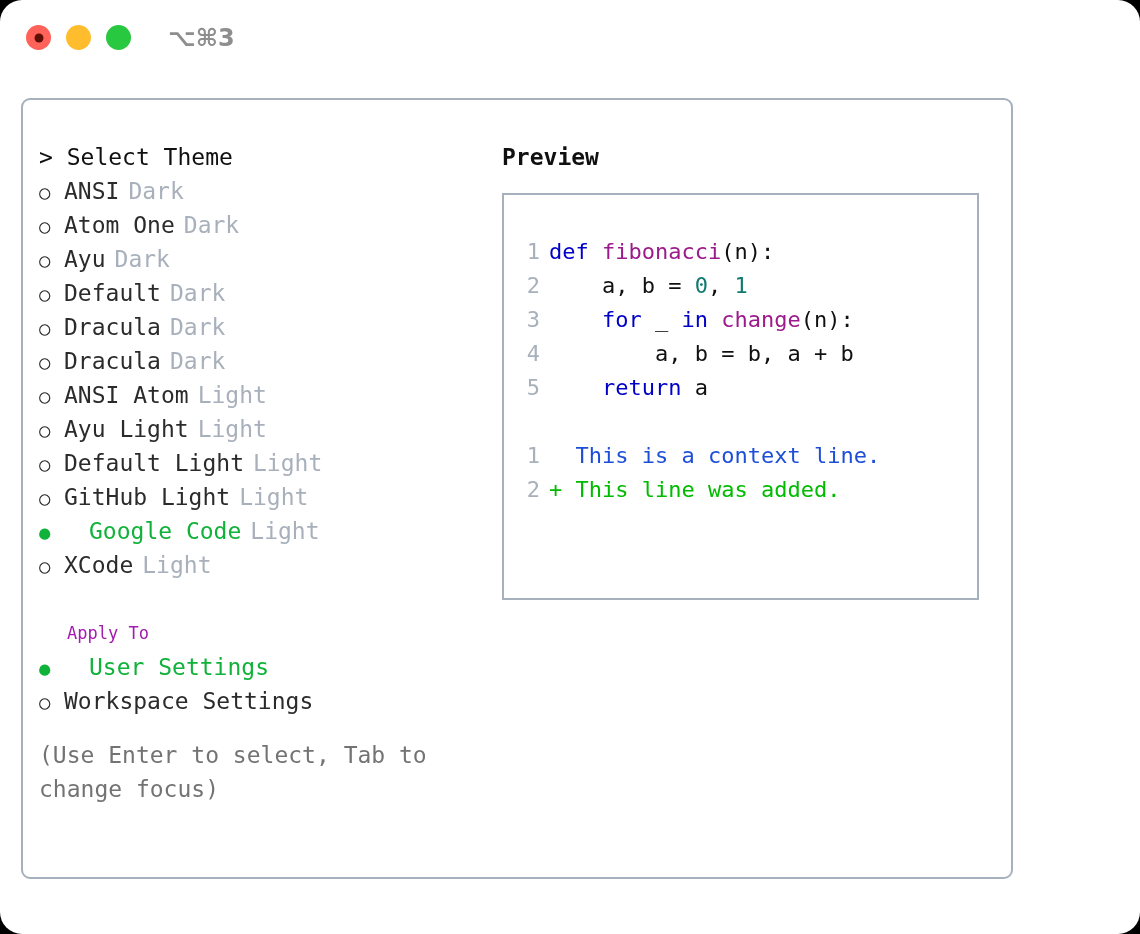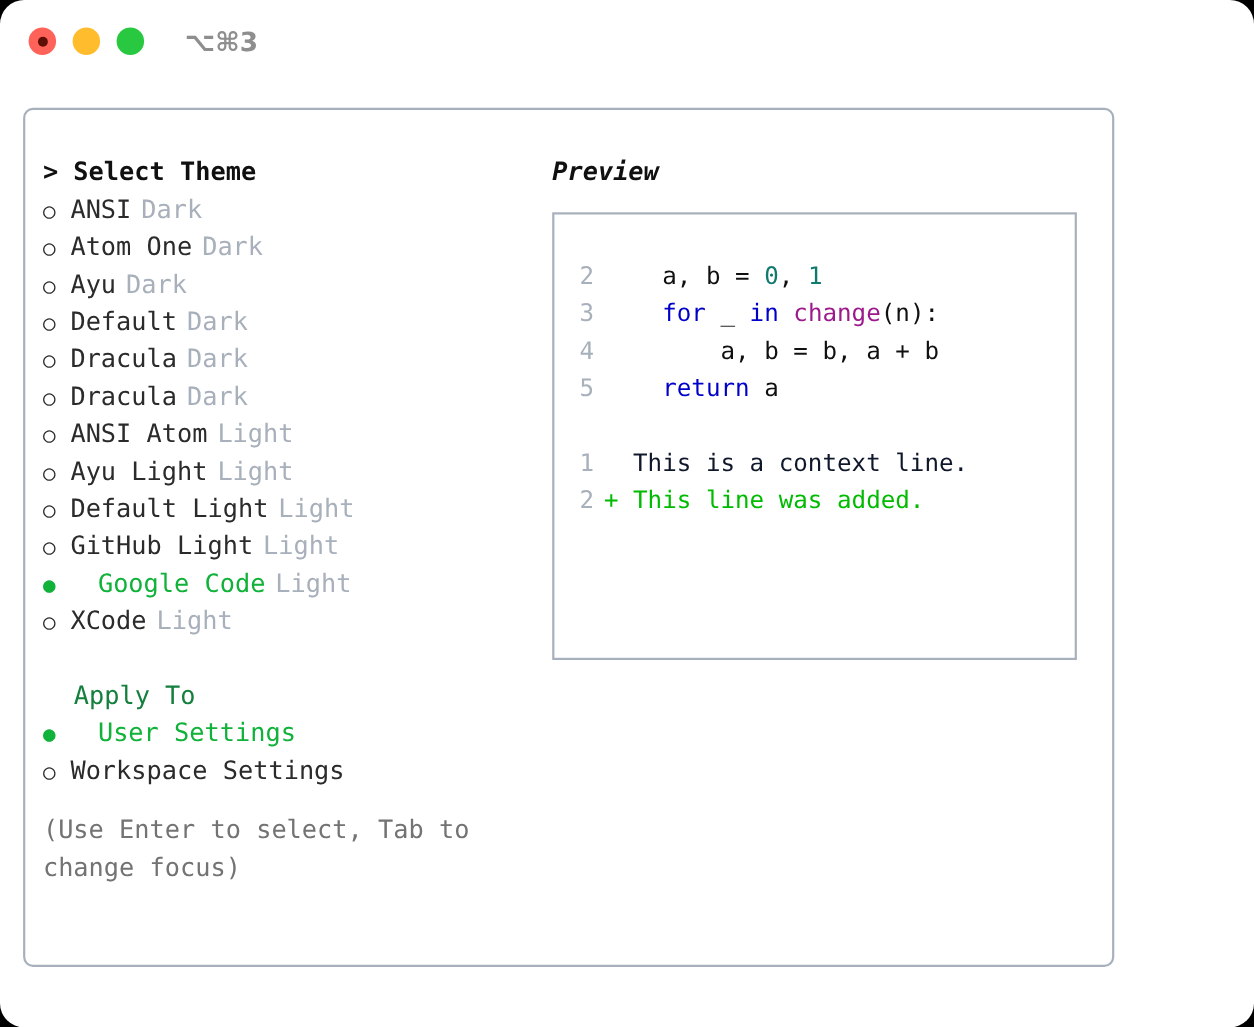--- a/index.html
+++ b/index.html
@@ -89,21 +89,21 @@
   
   .left-col {
     position: absolute;
     left: 16px;
     top: 40px;
     width: 450px;
   }
 
   .section-title {
     font-size: 23px;
-    font-weight: bold;
+    font-weight: normal;
     color: #101010;
     line-height: 34px;
     white-space: pre;
   }
 
   .opt-list { margin: 0; padding: 0; }
 
   .opt-row {
     display: flex;
     align-items: baseline;
@@ -126,22 +126,22 @@
   .opt-row.selected .opt-label { color: #10b23a; margin-left: 25px; }
   .opt-suffix {
     color: #a8b0bb;
     margin-left: 9px;
   }
 
   .subsection {
     margin-top: 34px;
   }
   .subsection-title {
-    font-size: 23px;
-    color: #15803d;
+    font-size: 17px;
+    color: #a21caf;
     line-height: 34px;
     padding-left: 28px;
     white-space: pre;
   }
 
   .hint {
     margin-top: 20px;
     font-size: 23px;
     line-height: 34px;
     color: #737373;
@@ -155,21 +155,20 @@
     top: 40px;
     width: 490px;
   }
   .preview-title {
     font-size: 23px;
     font-weight: bold;
     color: #101010;
     line-height: 34px;
     margin-bottom: 19px;
     white-space: pre;
-    font-style: italic;
   }
   .preview-box {
     box-sizing: border-box;
     width: 477px;
     height: 407px;
     border: 2px solid #a7b1bd;
     background: #ffffff;
     padding: 40px 0 0 14px;
   }
   .code-line {
@@ -183,21 +182,21 @@
     display: inline-block;
     width: 22px;
     text-align: right;
     margin-right: 9px;
   }
   .tok-kw   { color: #0000c8; }
   .tok-fn   { color: #9c1a8c; }
   .tok-num  { color: #117a6e; }
   .tok-plain{ color: #101010; }
   .diff-gap { height: 34px; }
-  .diff-ctx { color: #0f172a; }
+  .diff-ctx { color: #1d4ed8; }
   .diff-del { color: #c80000; }
   .diff-add { color: #00bb00; }
 </style>
 </head>
 <body>
 
 <div class="window">
 
   <div class="titlebar">
     <div class="dots">
@@ -236,20 +235,21 @@
           </div>
       </div>
 
       <div class="hint">(Use Enter to select, Tab to change focus)</div>
     </div>
 
     <div class="right-col">
       <div class="preview-title">Preview</div>
       <div class="preview-box">
         <div id="code-block">
+            <div class="code-line"><span class="lineno">1</span><span class="tok-kw">def </span><span class="tok-fn">fibonacci</span><span class="tok-plain">(n):</span></div>
             <div class="code-line"><span class="lineno">2</span><span class="tok-plain">    a, b = </span><span class="tok-num">0</span><span class="tok-plain">, </span><span class="tok-num">1</span></div>
             <div class="code-line"><span class="lineno">3</span><span class="tok-kw">    for</span><span class="tok-plain"> _ </span><span class="tok-kw">in </span><span class="tok-fn">change</span><span class="tok-plain">(n):</span></div>
             <div class="code-line"><span class="lineno">4</span><span class="tok-plain">        a, b = b, a + b</span></div>
             <div class="code-line"><span class="lineno">5</span><span class="tok-kw">    return</span><span class="tok-plain"> a</span></div>
           </div>
         <div class="diff-gap"></div>
         <div id="diff-block">
             <div class="code-line"><span class="lineno">1</span><span class="diff-ctx">  This is a context line.</span></div>
             <div class="code-line"><span class="lineno">2</span><span class="diff-add">+ This line was added.</span></div>
           </div>

